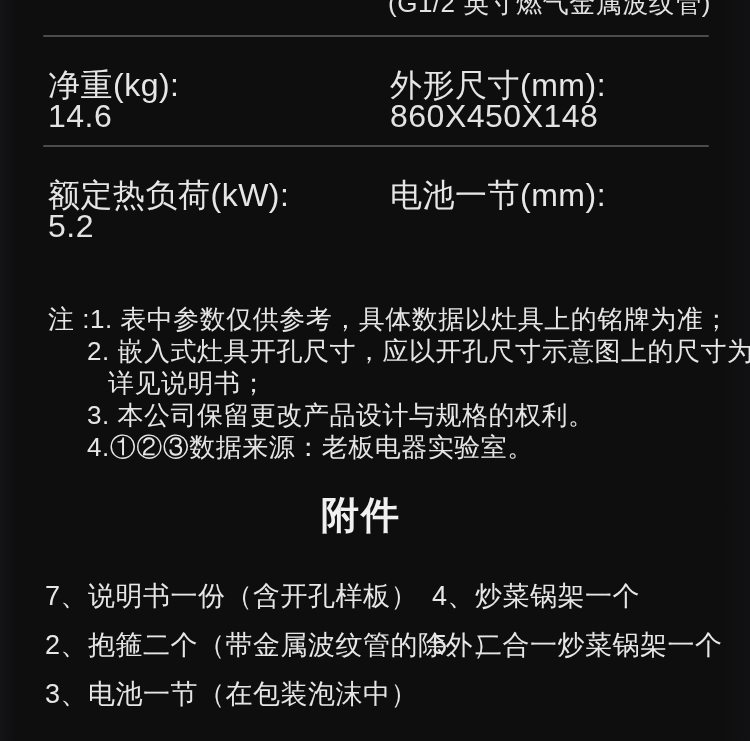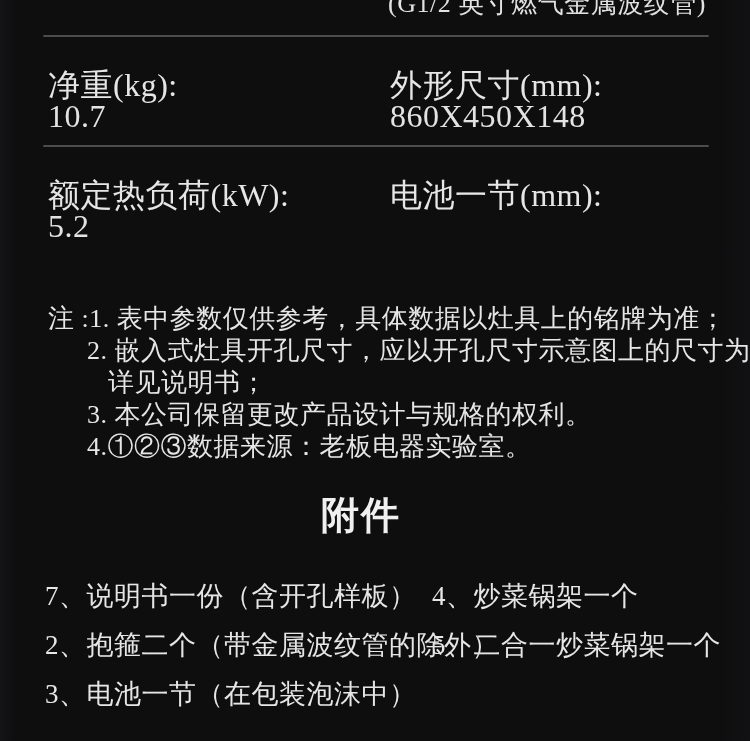--- a/index.html
+++ b/index.html
@@ -7,21 +7,21 @@
     padding: 0;
     background: #000;
   }
   .page {
     position: relative;
     width: 750px;
     height: 741px;
     overflow: hidden;
     background: linear-gradient(90deg, #141417 0%, #0e0e0f 2%, #0e0e0f 96%, #111113 100%);
     color: #e6e6e6;
-    font-family: Liberation Serif, serif;
+    font-family: Liberation Sans, sans-serif;
     -webkit-font-smoothing: antialiased;
   }
   .abs { position: absolute; }
 
   
   .top-partial {
     left: 388px;
     top: -14px;
     font-size: 26px;
     color: #e2e2e2;
@@ -95,21 +95,21 @@
 <body>
 
 <div class="page">
 
   <div class="abs top-partial">(G1/2 英寸燃气金属波纹管)</div>
 
   <div class="abs divider divider-1"></div>
 
   <div class="abs spec-cell cell-l row-1">
     <div class="spec-label">净重(kg):</div>
-    <div class="spec-value">10.7</div>
+    <div class="spec-value">14.6</div>
   </div>
   <div class="abs spec-cell cell-r row-1">
     <div class="spec-label">外形尺寸(mm):</div>
     <div class="spec-value">860X450X148</div>
   </div>
 
   <div class="abs divider divider-2"></div>
 
   <div class="abs spec-cell cell-l row-2">
     <div class="spec-label">额定热负荷(kW):</div>

